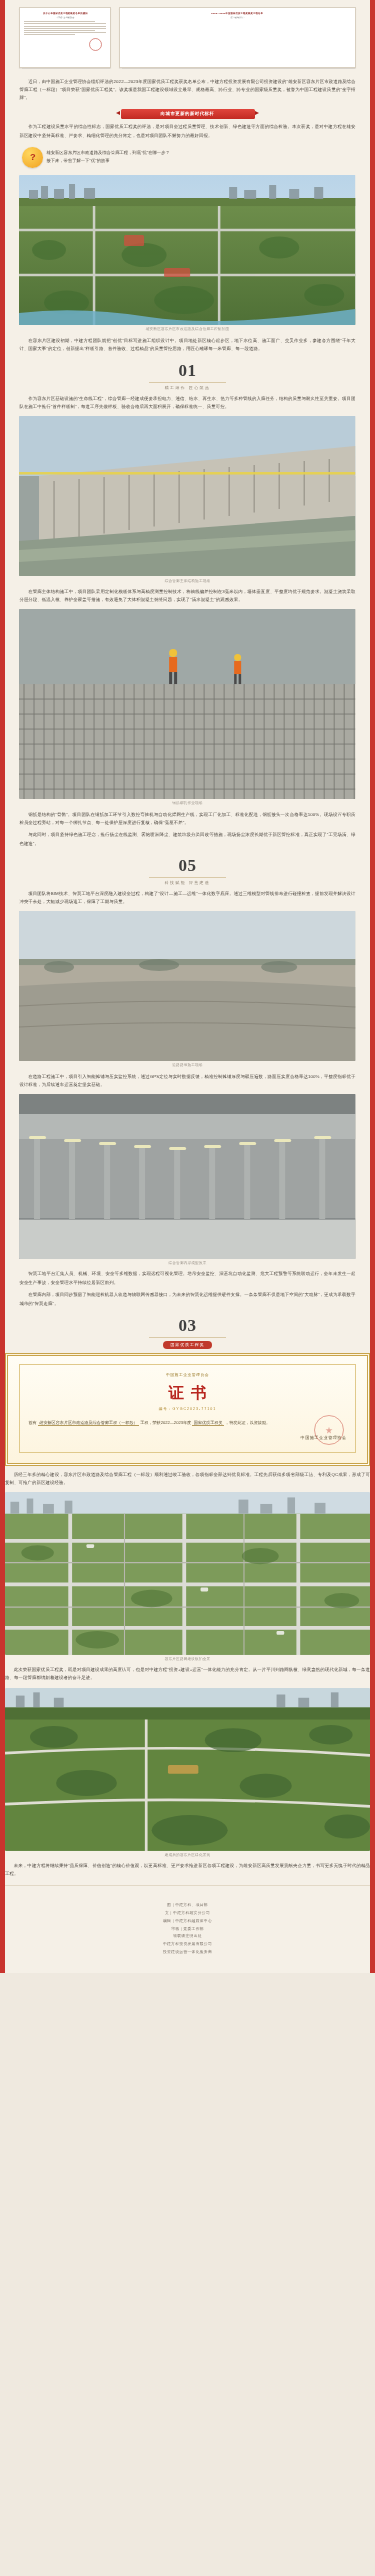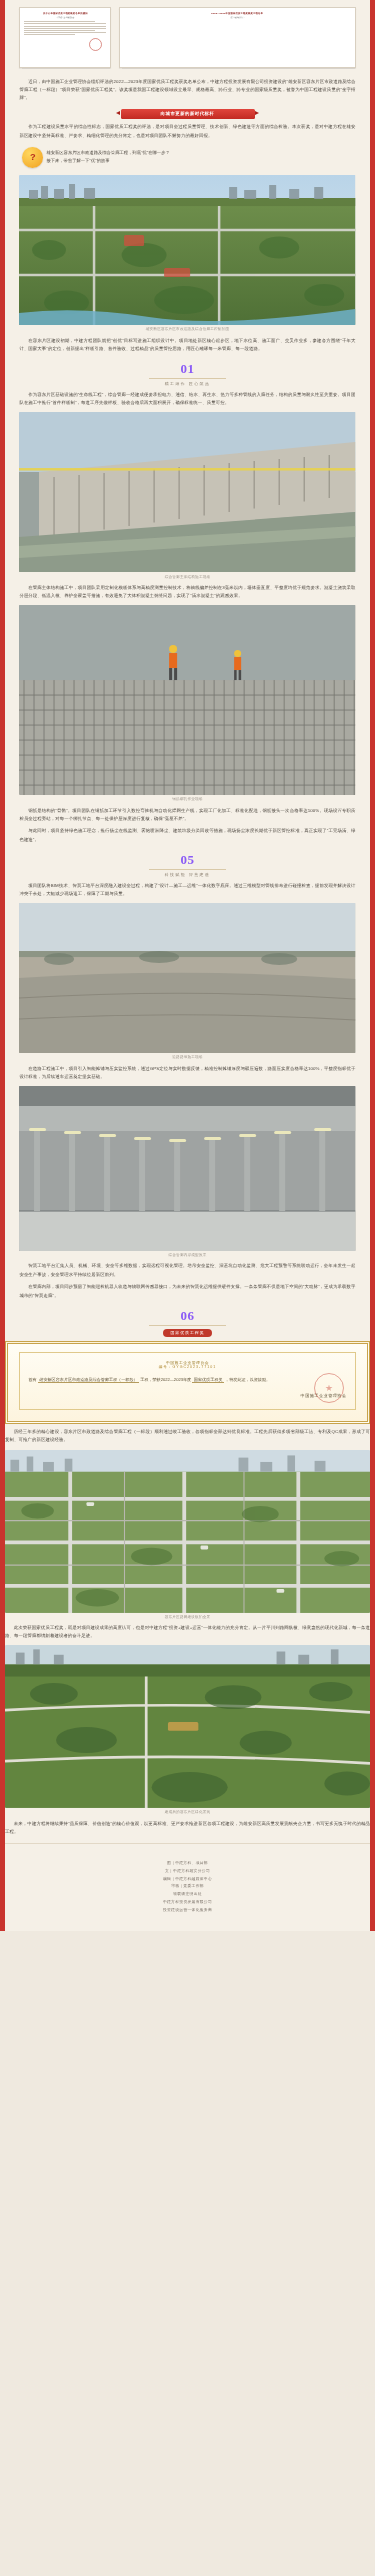--- a/index.html
+++ b/index.html
@@ -121,21 +121,21 @@
   .photo-cap {
     font-size:3.6px; color:#9a9289; text-align:center;
     margin:2.1px 0 5.2px 0; letter-spacing:0.2px;
   }
   figure { margin:5.2px 0 0 0; }
 
   
   .secnum-wrap { text-align:center; margin:9.3px 0 1px 0; }
   .secnum {
     display:inline-block;
-    font-size:13px; font-weight:bold; color:#8b5cf6;
+    font-size:17px; font-weight:bold; color:#404040;
     font-family:"Liberation Serif", serif;
     letter-spacing:0.5px;
     line-height:1;
   }
   .sec-underline {
     width:77px;height:0.5px;background:#d9c9a8;margin:3.1px auto 0 auto;
   }
   .sec-tag {
     display:block;
     text-align:center;
@@ -536,30 +536,31 @@
         </g>
       </svg>
       <figcaption class="photo-cap">综合管廊内部成型效果</figcaption>
     </figure>
 
     <p class="body indent">智慧工地平台汇集人员、机械、环境、安全等多维数据，实现远程可视化管理。塔吊安全监控、深基坑自动化监测、危大工程预警等系统联动运行，全年未发生一起安全生产事故，安全管理水平持续位居新区前列。</p>
     <p class="body indent">在管廊内部，项目同步预留了智能巡检机器人轨道与物联网传感器接口，为未来的智慧化运维提供硬件支撑。一条条管廊不仅是地下空间的"大动脉"，更成为承载数字城市的"智慧走廊"。</p>
   </div>
 
   <div class="secnum-wrap">
-    <div class="secnum">06</div>
+    <div class="secnum">03</div>
     <div class="sec-underline"></div>
     <span class="pill">国家优质工程奖</span>
   </div>
 
   <div class="inner cert-wrap">
 
     <div class="cert">
       <div class="cert-inner">
         <div class="cert-org">中国施工企业管理协会</div>
+        <div class="cert-title">证书</div>
         <div class="cert-no">编号：GYGC2023-77101</div>
         <div class="cert-body">
           <span>兹有</span>
           <span class="u">雄安新区容东片区市政道路及综合管廊工程（一标段）</span>
           <span>工程，荣获2022—2023年度</span>
           <span class="u">国家优质工程奖</span>
           <span>，特发此证，以资鼓励。</span>
         </div>
         <div class="cert-sign">中国施工企业管理协会</div>
       </div>

